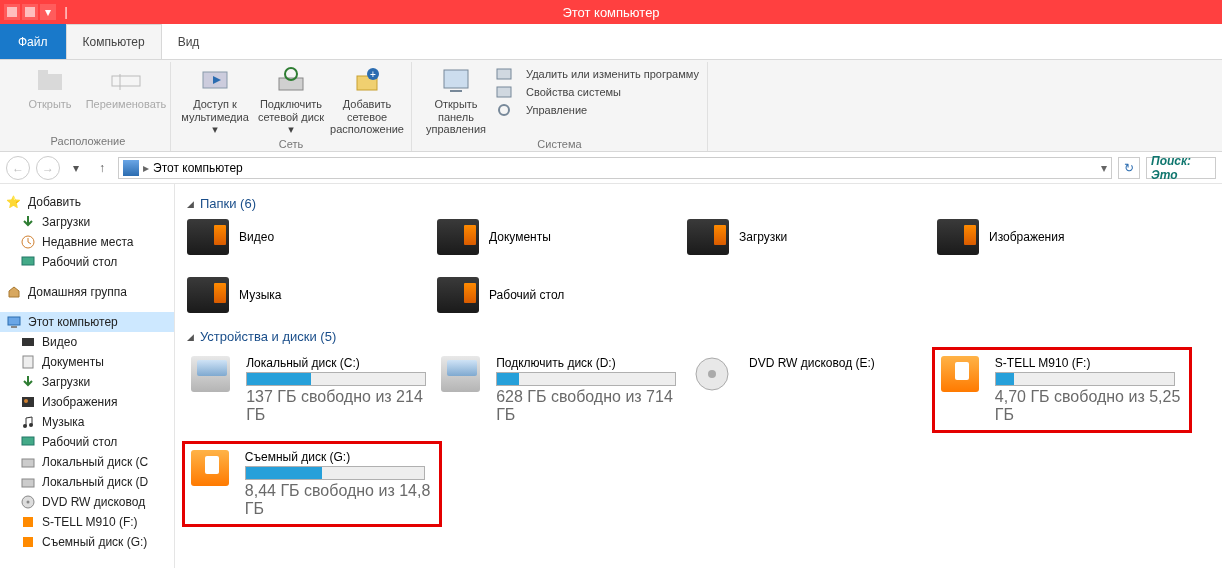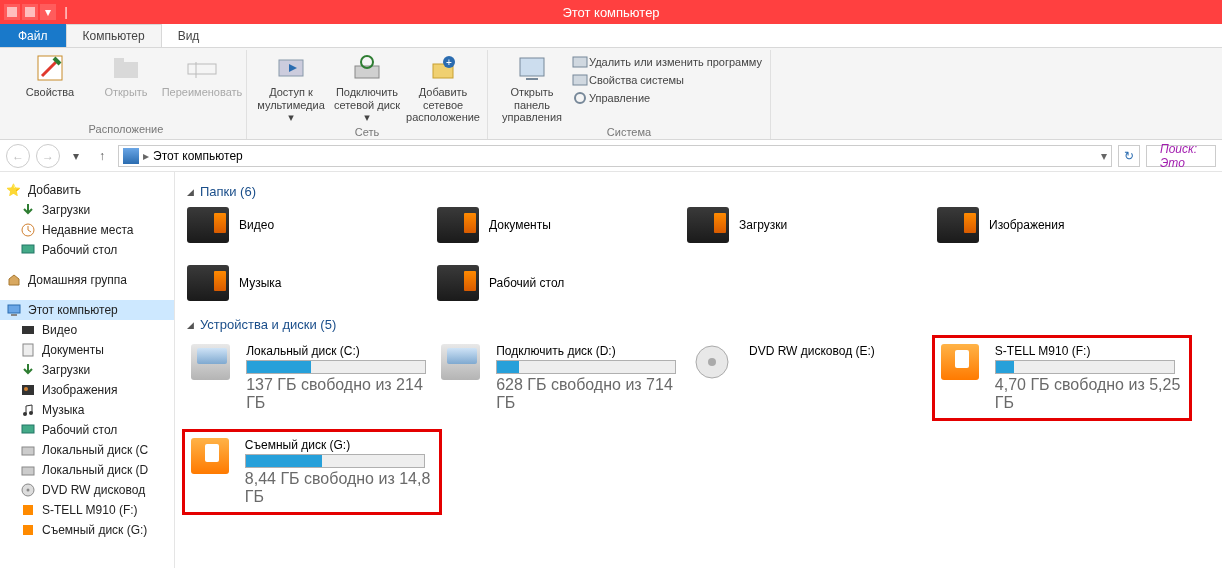--- a/index.html
+++ b/index.html
@@ -3,43 +3,43 @@
 <meta charset="utf-8">
 <style>
 * { box-sizing: border-box; margin: 0; padding: 0; }
 body { font-family: "Segoe UI", Tahoma, sans-serif; font-size: 12px; background: #fff; width: 1222px; height: 568px; overflow: hidden; color: #000; }
 
 .titlebar { background: #ff4040; height: 24px; display: flex; align-items: center; position: relative; }
 .titlebar-icons { display: flex; gap: 2px; padding: 0 4px; }
 .tb-icon { width: 16px; height: 16px; display: flex; align-items: center; justify-content: center; background: rgba(255,255,255,0.15); }
 .titlebar-title { position: absolute; left: 50%; transform: translateX(-50%); color: #fff; font-size: 13px; }
 
-.menubar { height: 24px; background: #fff; border-bottom: 1px solid #d8d8d8; display: flex; align-items: stretch; }
+.menubar { height: 36px; background: #fff; border-bottom: 1px solid #d8d8d8; display: flex; align-items: stretch; }
 .menu-file { background: #1979ca; color: #fff; padding: 3px 18px; font-size: 12px; display: flex; align-items: center; }
 .menu-tab { padding: 3px 16px; font-size: 12px; display: flex; align-items: center; color: #444; }
 .menu-tab.active { background: #f5f5f5; border: 1px solid #d8d8d8; border-bottom: none; }
 
 .ribbon { height: 92px; background: #f5f5f5; border-bottom: 1px solid #d8d8d8; display: flex; padding: 2px 6px 0; }
 .rib-group { display: flex; flex-direction: column; align-items: center; border-right: 1px solid #e0e0e0; padding: 0 8px; }
 .rib-row { display: flex; gap: 4px; flex: 1; align-items: flex-start; padding-top: 2px; }
 .rib-btn-lg { width: 72px; display: flex; flex-direction: column; align-items: center; text-align: center; font-size: 11px; line-height: 1.15; color: #444; gap: 2px; }
 .rib-btn-lg.disabled { color: #a9a9a9; }
 .rib-ico { width: 32px; height: 32px; display: flex; align-items: center; justify-content: center; }
 .rib-group-label { font-size: 11px; color: #777; padding: 2px 7px 4px; }
 .rib-small-list { display: flex; flex-direction: column; gap: 2px; padding-top: 2px; }
-.rib-small { display: flex; align-items: center; gap: 1px; font-size: 11px; color: #444; }
+.rib-small { display: flex; align-items: center; gap: 14px; font-size: 11px; color: #444; }
 .rib-small .si { width: 16px; height: 16px; }
 
 .navbar { height: 32px; border-bottom: 1px solid #e5e5e5; display: flex; align-items: center; padding: 0 6px; gap: 6px; }
 .nav-btn { width: 24px; height: 24px; border: 1px solid #ccc; border-radius: 50%; display: flex; align-items: center; justify-content: center; color: #bbb; }
 .nav-up { width: 20px; height: 20px; display: flex; align-items: center; justify-content: center; color: #555; }
 .address { flex: 1; height: 22px; border: 1px solid #ccc; display: flex; align-items: center; padding: 0 4px; gap: 4px; min-width: 0; }
 .addr-ico { width: 16px; height: 16px; background: linear-gradient(#6aa6e6,#2b6cb0); }
 .refresh { width: 22px; height: 22px; border: 1px solid #ccc; display: flex; align-items: center; justify-content: center; color: #2b6cb0; }
-.search { width: 70px; height: 22px; border: 1px solid #ccc; display: flex; align-items: center; padding: 0 13px; color: #a21caf; font-style: italic; }
+.search { width: 70px; height: 22px; border: 1px solid #ccc; display: flex; align-items: center; padding: 0 4px; color: #0f766e; font-style: italic; font-weight: bold; }
 
 .body { display: flex; height: calc(568px - 24px - 24px - 92px - 32px); }
 .sidebar { width: 175px; border-right: 1px solid #e5e5e5; padding: 8px 0; overflow: hidden; }
 .side-group { margin-bottom: 10px; }
 .side-item { display: flex; align-items: center; gap: 6px; padding: 2px 6px 2px 20px; font-size: 12px; color: #222; white-space: nowrap; }
 .side-item.head { padding-left: 6px; font-size: 12px; }
 .side-item.sel { background: #cde8ff; }
 .sico { width: 16px; height: 16px; flex-shrink: 0; display: flex; align-items: center; justify-content: center; }
 
 .content { flex: 1; padding: 8px 12px; overflow: auto; }
@@ -90,30 +90,20 @@
 <div class="menubar">
   <div class="menu-file">Файл</div>
   <div class="menu-tab active">Компьютер</div>
   <div class="menu-tab">Вид</div>
 </div>
 
 <div class="ribbon">
 
   <div class="rib-group">
     <div class="rib-row">
-      <div class="rib-btn-lg">
-        <div class="rib-ico">
-            <svg width="32" height="32">
-              <rect x="4" y="4" width="24" height="24" fill="#fff" stroke="#c88b2a"></rect>
-              <path d="M8 24 L24 8" stroke="#e0392d" stroke-width="3"></path>
-              <path d="M20 6 L26 12" stroke="#2e7d32" stroke-width="4"></path>
-            </svg>
-          </div>
-        <span>Свойства</span>
-      </div>
       <div class="rib-btn-lg disabled">
         <div class="rib-ico">
             <svg width="32" height="32">
               <rect x="4" y="10" width="24" height="16" fill="#d9d9d9"></rect>
               <rect x="4" y="6" width="10" height="6" fill="#d9d9d9"></rect>
             </svg>
           </div>
         <span>Открыть</span>
       </div>
       <div class="rib-btn-lg disabled">

